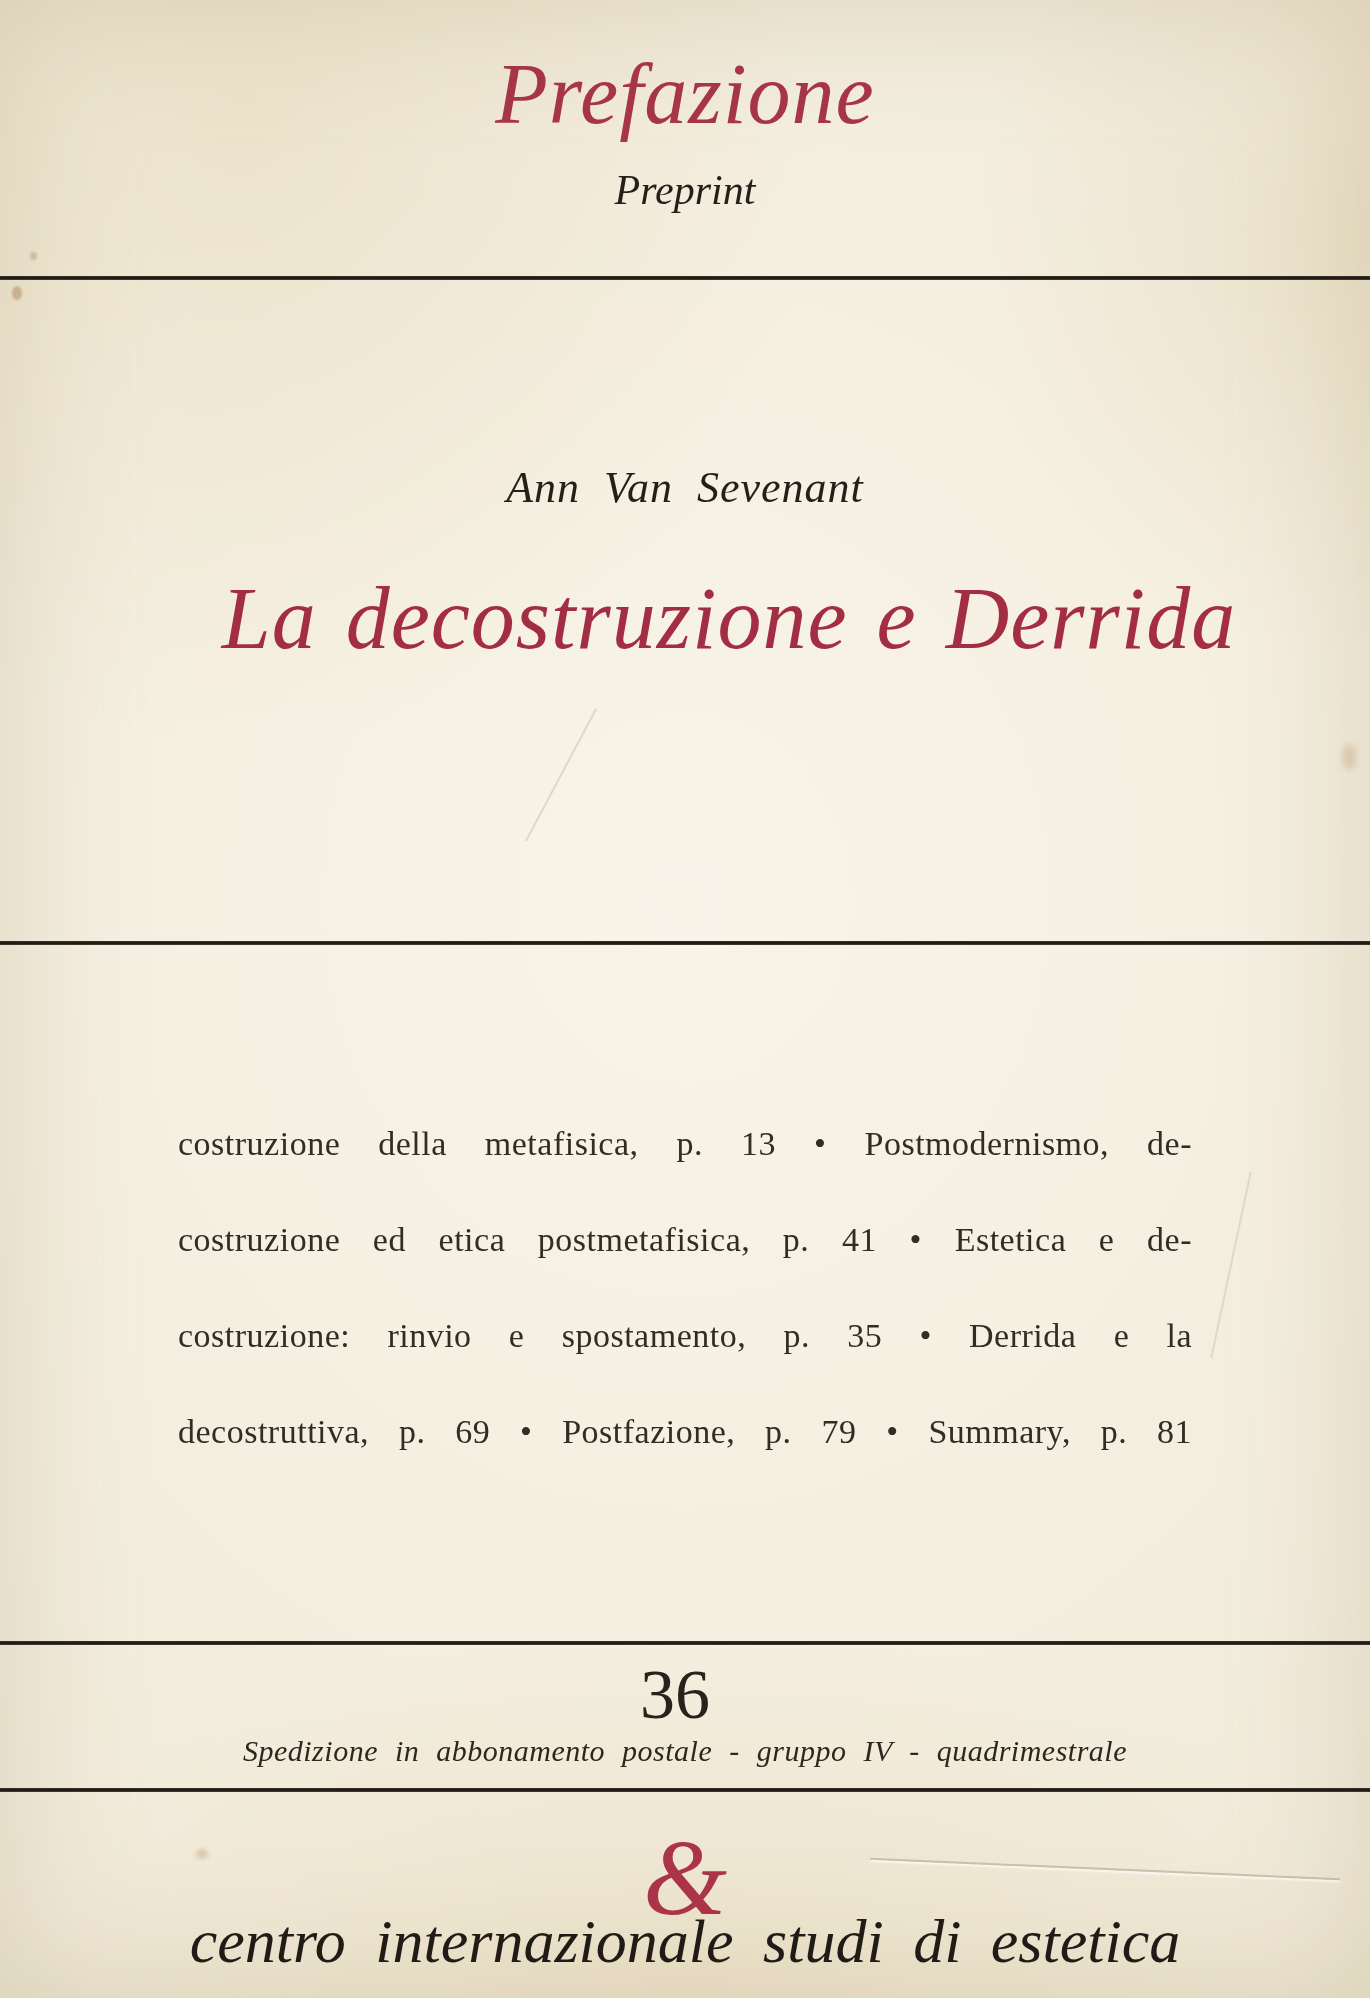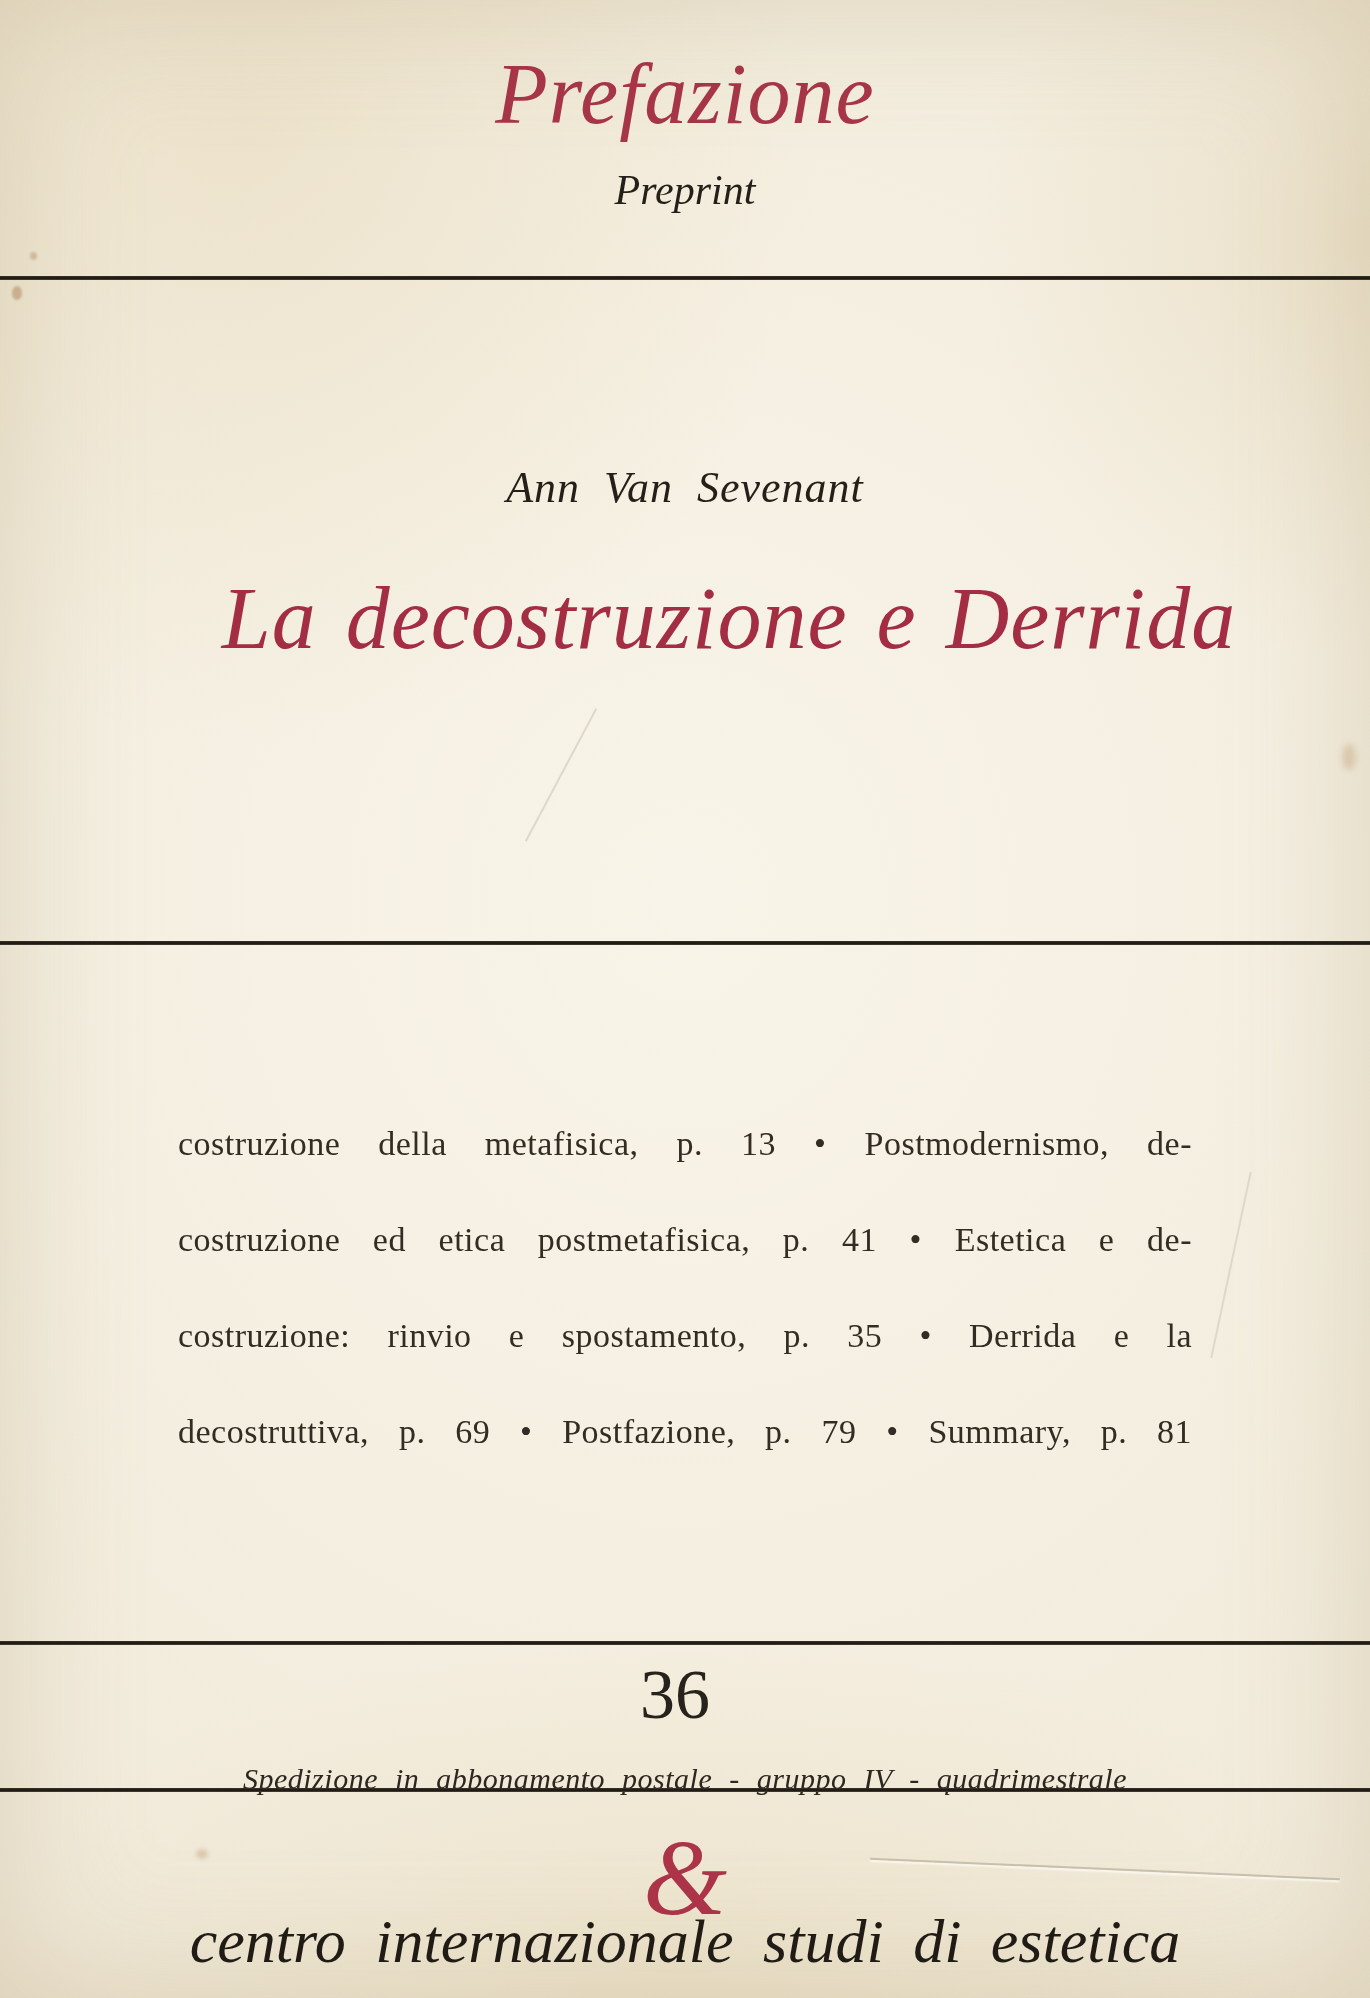--- a/index.html
+++ b/index.html
@@ -96,21 +96,20 @@
     color: #27221b;
     transform: translateX(-10px);
   }
   .mailing-note {
     top: 1734px;
     font-size: 30px;
     font-style: italic;
     color: #2c2720;
     word-spacing: 9px;
     letter-spacing: 0.5px;
-    margin-top: 28px;
   }
 
   .publisher-ampersand {
     top: 1816px;
     font-size: 108px;
     font-style: italic;
     color: #ab3448;
   }
   .publisher-name {
     top: 1906px;

